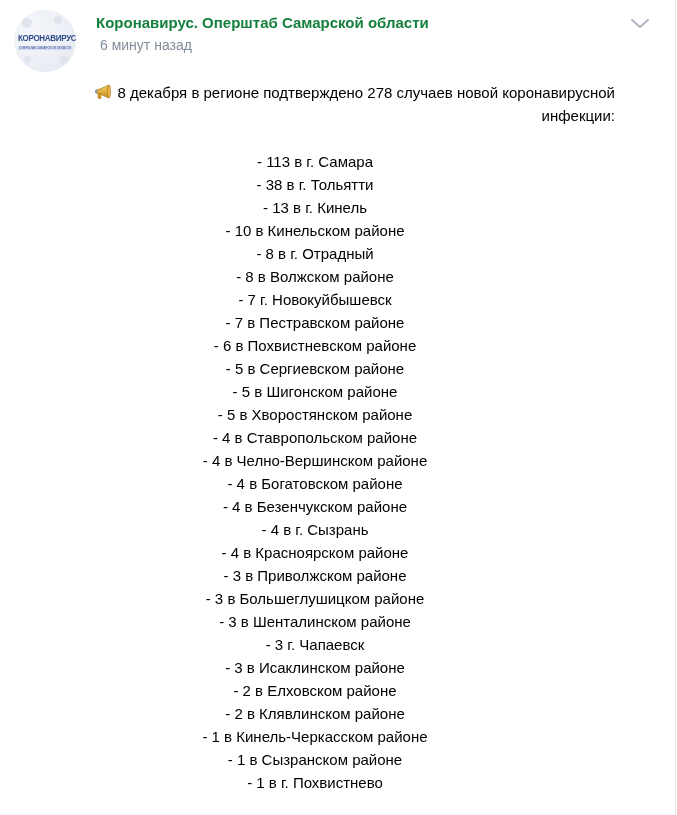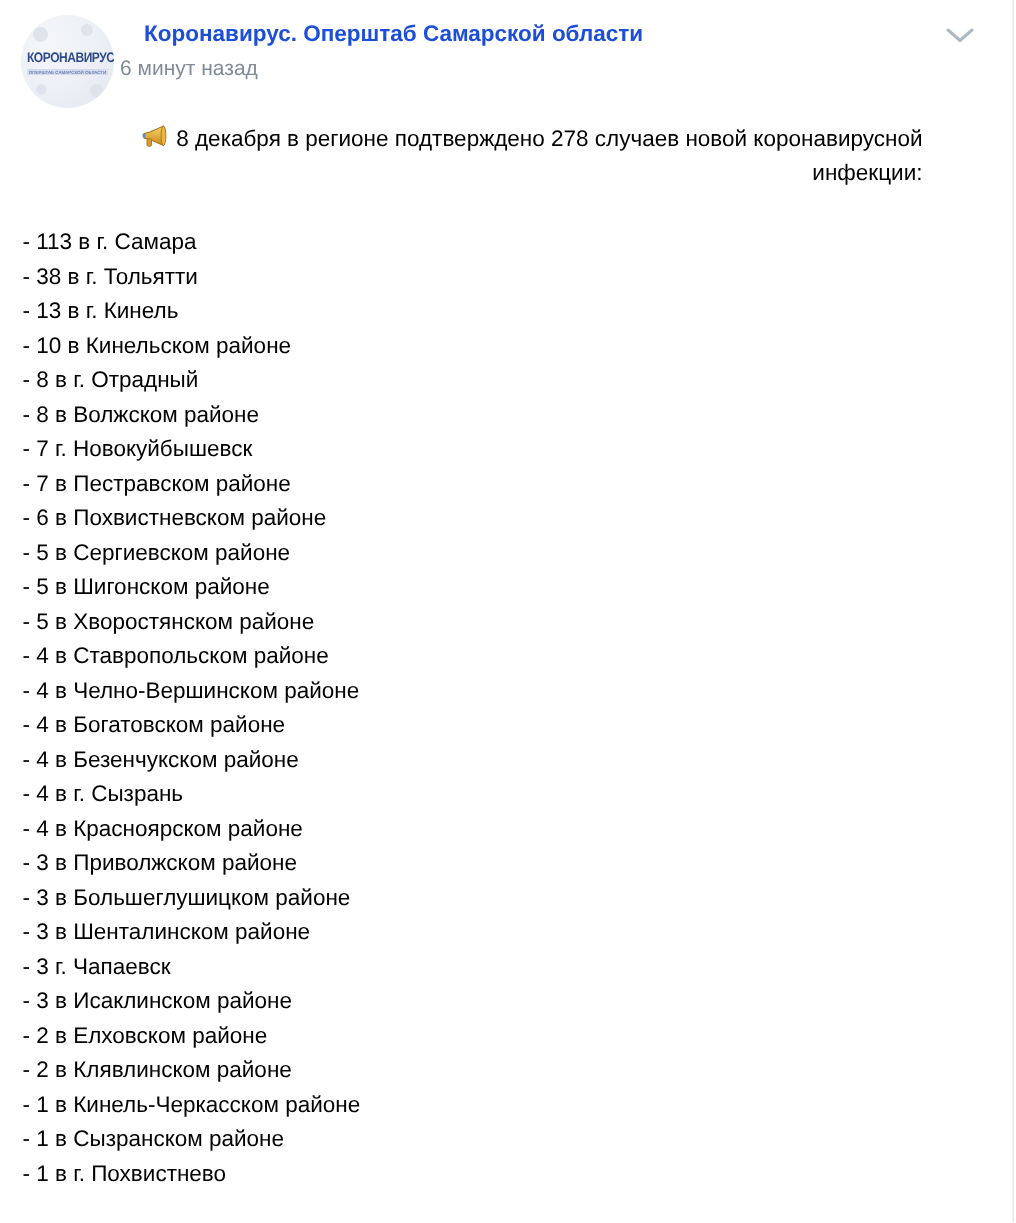--- a/index.html
+++ b/index.html
@@ -66,26 +66,26 @@
       font-family: "Liberation Sans", sans-serif;
       white-space: nowrap;
       overflow: hidden;
     }
     .header-title {
       position: absolute;
       left: 96px;
       top: 14px;
       font-size: 15px;
       font-weight: bold;
-      color: #1d4ed8;
+      color: #15803d;
       white-space: nowrap;
     }
     .header-time {
       position: absolute;
-      left: 80px;
+      left: 100px;
       top: 37px;
       font-size: 14px;
       color: #818c99;
       white-space: nowrap;
     }
     .chevron {
       position: absolute;
       left: 628px;
       top: 16px;
       width: 24px;
@@ -112,20 +112,21 @@
       height: 16px;
       vertical-align: -2px;
       margin-right: 5px;
     }
     .spacer {
       height: 23px;
     }
     .list-item {
       display: block;
       white-space: nowrap;
+      text-align: center;
     }
   </style>
 </head>
 <body>
 
 <div class="post">
 
   <div class="avatar">
     <div class="dot" style="left:8px;top:8px;width:10px;height:10px;"></div>
     <div class="dot" style="left:40px;top:6px;width:8px;height:8px;"></div>

